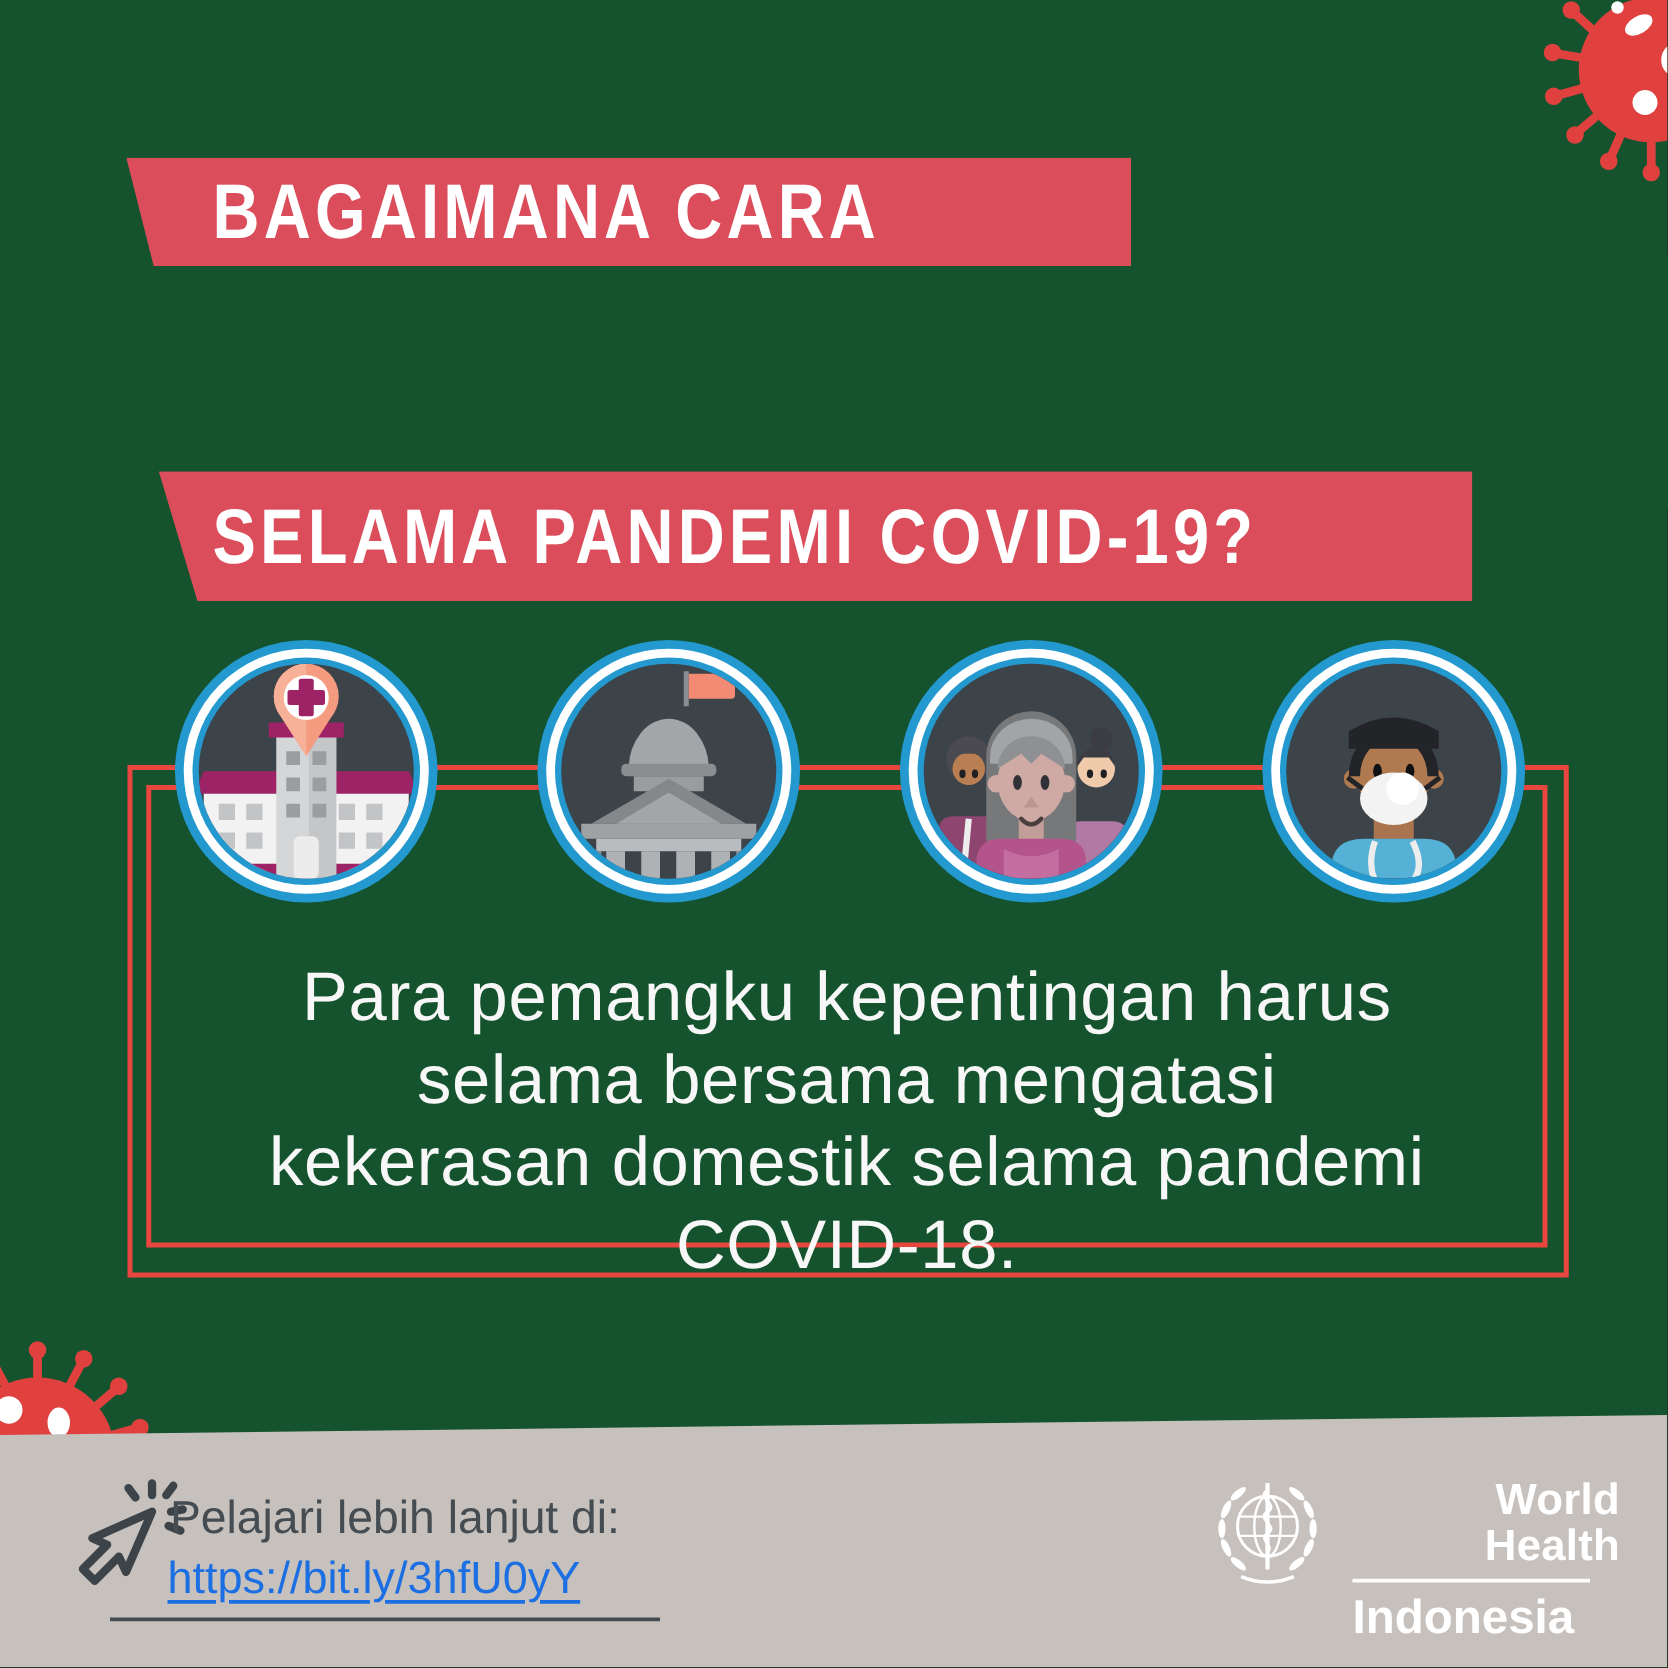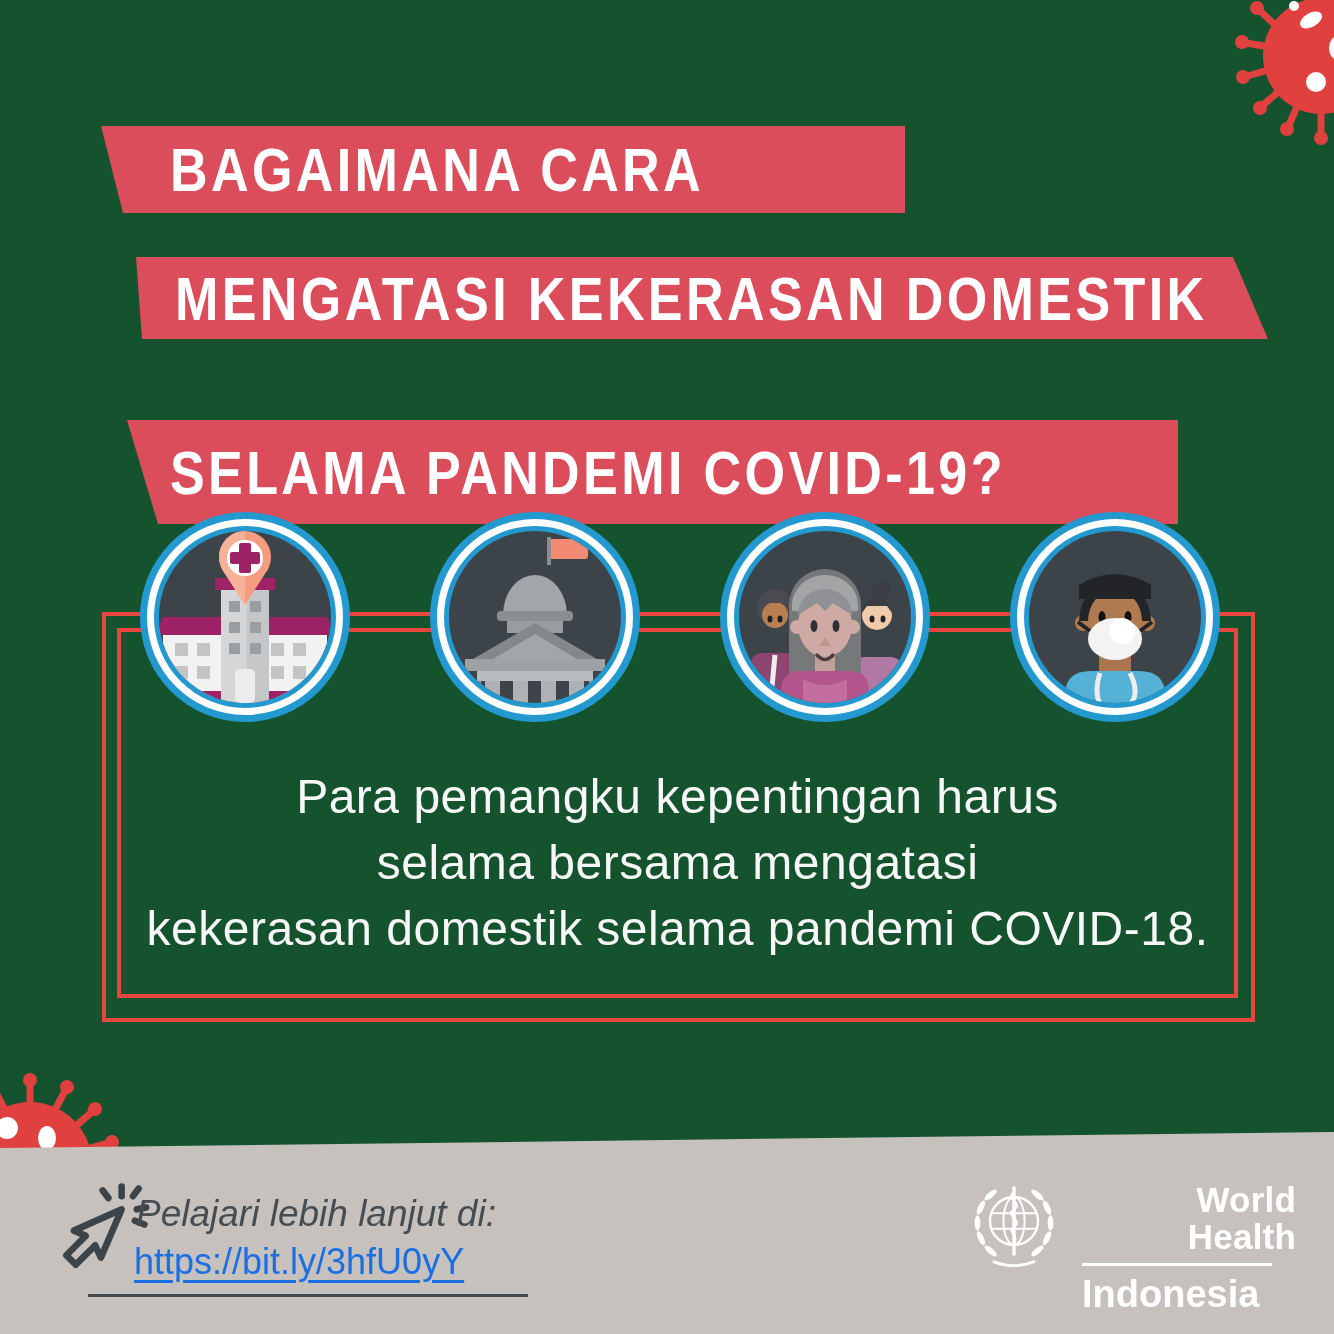--- a/index.html
+++ b/index.html
@@ -24,21 +24,21 @@
     font-size:62px;
     letter-spacing:4px;
     color:#FFFFFF;
     white-space:nowrap;
   }
   .banner1{left:101px;top:126px;width:804px;height:87px;
     clip-path:polygon(0 0,100% 0,100% 100%,22px 100%);padding-left:69px;}
   .banner2{left:136px;top:257px;width:1132px;height:82px;
     clip-path:polygon(0 0,1097px 0,100% 100%,6px 100%);padding-left:39px;}
   .banner3{left:127px;top:377px;width:1051px;height:104px;
-    clip-path:polygon(0 0,100% 0,100% 100%,31px 100%);padding-left:43px;margin-top:43px;}
+    clip-path:polygon(0 0,100% 0,100% 100%,31px 100%);padding-left:43px;}
   .banner .banner-text{padding:0;}
   .banner{box-sizing:border-box;}
 
   
   .frame{position:absolute;border:4px solid #E8463E;box-sizing:border-box;}
   .frame-outer{left:102px;top:612px;width:1153px;height:410px;}
   .frame-inner{left:117px;top:628px;width:1121px;height:370px;}
 
   
   .icon-circle{
@@ -48,34 +48,34 @@
     box-shadow:0 0 0 5px #2499CF,0 0 0 12px #FFFFFF,0 0 0 19px #2499CF;
     overflow:hidden;
   }
   .icon-circle svg{display:block;width:172px;height:172px;}
   .c1{left:159px;} .c2{left:449px;} .c3{left:739px;} .c4{left:1029px;}
 
   
   .message{
     position:absolute;left:117px;top:764px;width:1121px;
     text-align:center;color:#F7F7F7;
-    font-size:48px;line-height:66px;font-weight:400;
+    font-size:55px;line-height:66px;font-weight:400;
     letter-spacing:0.5px;
   }
 
   
   .footer{
     position:absolute;left:0;top:1131px;width:1334px;height:203px;
     background:#C7C1BD;
     clip-path:polygon(0 17px,100% 1px,100% 100%,0 100%);
   }
   .cursor-icon{position:absolute;left:46px;top:50px;width:104px;height:104px;}
   .learn-label{
     position:absolute;left:136px;top:62px;
-    font-size:37px;color:#454D53;font-weight:400;font-style:italic;
+    font-size:37px;color:#454D53;font-weight:400;
   }
   .learn-link{
     position:absolute;left:134px;top:110px;
     font-size:36px;color:#1C6FE3;text-decoration:underline;
     text-underline-offset:6px;cursor:pointer;
   }
   .footer-rule{position:absolute;left:88px;top:163px;width:440px;height:3px;background:#454D53;}
 
   .who-logo{position:absolute;left:966px;top:40px;width:330px;height:140px;text-align:right;}
   .who-emblem{position:absolute;left:0;top:2px;width:96px;height:96px;}
@@ -141,23 +141,20 @@
     </g>
     <g fill="#FFFFFF">
       <circle cx="62" cy="62" r="11"></circle>
       <ellipse cx="102" cy="72" rx="9" ry="12"></ellipse>
       <circle cx="30" cy="84" r="7"></circle>
     </g>
   </svg>
 
   <div class="banner banner1">
     <span class="banner-text">BAGAIMANA CARA</span>
-  </div>
-  <div class="banner banner2">
-    <span class="banner-text">MENGATASI KEKERASAN DOMESTIK</span>
   </div>
   <div class="banner banner3">
     <span class="banner-text">SELAMA PANDEMI COVID-19?</span>
   </div>
 
   <div class="frame frame-outer"></div>
   <div class="frame frame-inner"></div>
 
   <div class="icon-circle c1">
     <svg viewBox="0 0 172 172">

